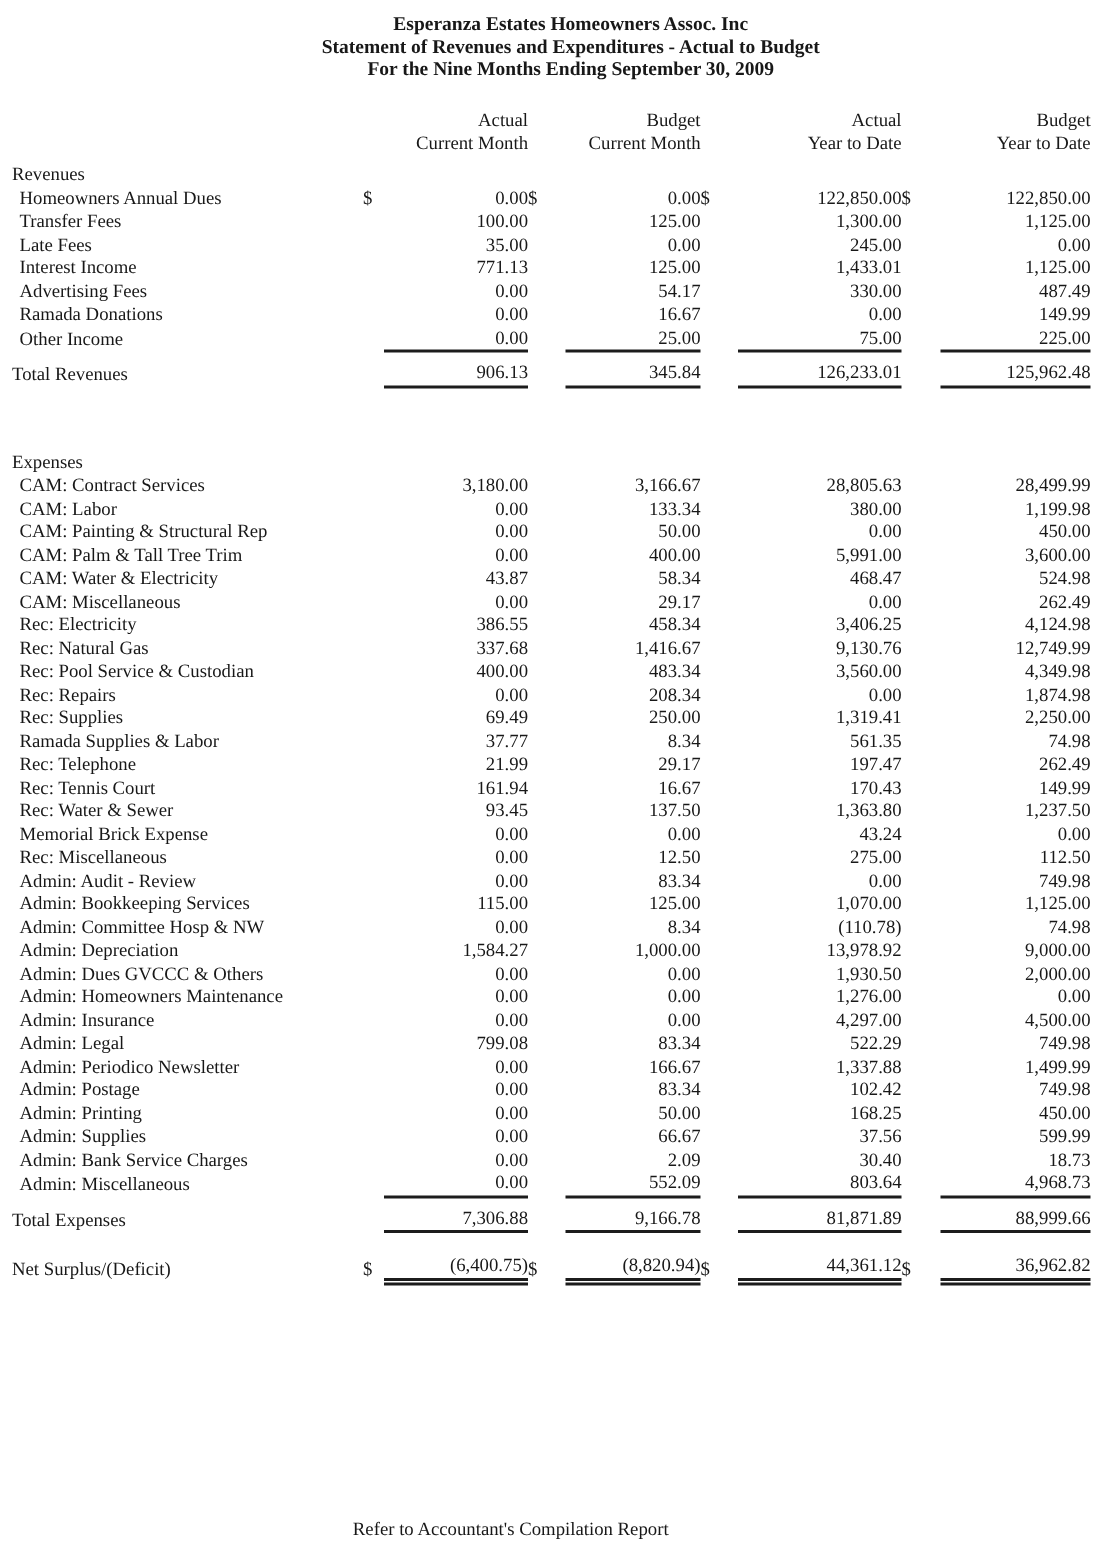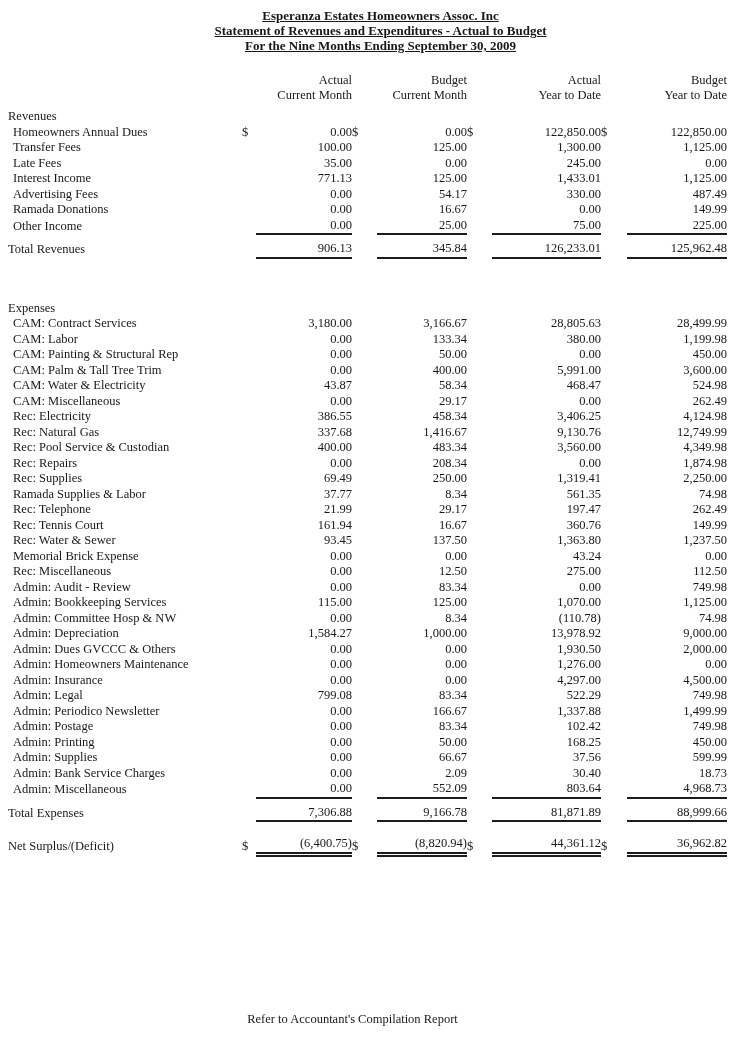--- a/index.html
+++ b/index.html
@@ -11,21 +11,20 @@
     position: relative;
     overflow: hidden;
   }
   .title-block {
     padding-top: 8px;
     margin-left: 20px;
     text-align: center;
     font-weight: bold;
     font-size: 13px;
     line-height: 15px;
-    text-decoration: underline;
   }
   table.stmt {
     border-collapse: collapse;
     table-layout: fixed;
     width: 719px;
     margin: 20px 0 0 8px;
   }
   table.stmt td {
     font-size: 12.5px;
     line-height: 15.5px;
@@ -42,21 +41,21 @@
   td.label.item { padding-left: 5px; }
   tr.section td { padding-top: 6px; }
   tr.rule { height: 7px; }
   tr.rule td { line-height: 0; font-size: 0; vertical-align: top; }
   tr.rule td.line { border-top: 2px solid #1c1c1c; }
   tr.rule.dbl { height: 9px; }
   tr.rule.dbl td.line { border-top: 5px double #1c1c1c; }
   .footer-note {
     position: absolute;
     top: 1012px;
-    left: 12px;
+    left: 0;
     width: 621px;
     box-sizing: border-box;
     padding-left: 60px;
     text-align: center;
     font-size: 12.5px;
   }
 </style>
 </head>
 <body>
 
@@ -357,21 +356,21 @@
         <td class="d d4"></td>
         <td class="v v4">262.49</td>
       </tr>
       <tr>
         <td class="label item">Rec: Tennis Court</td>
         <td class="d d1"></td>
         <td class="v v1">161.94</td>
         <td class="d d2"></td>
         <td class="v v2">16.67</td>
         <td class="d d3"></td>
-        <td class="v v3">360.76</td>
+        <td class="v v3">170.43</td>
         <td class="d d4"></td>
         <td class="v v4">149.99</td>
       </tr>
       <tr>
         <td class="label item">Rec: Water &amp; Sewer</td>
         <td class="d d1"></td>
         <td class="v v1">93.45</td>
         <td class="d d2"></td>
         <td class="v v2">137.50</td>
         <td class="d d3"></td>

